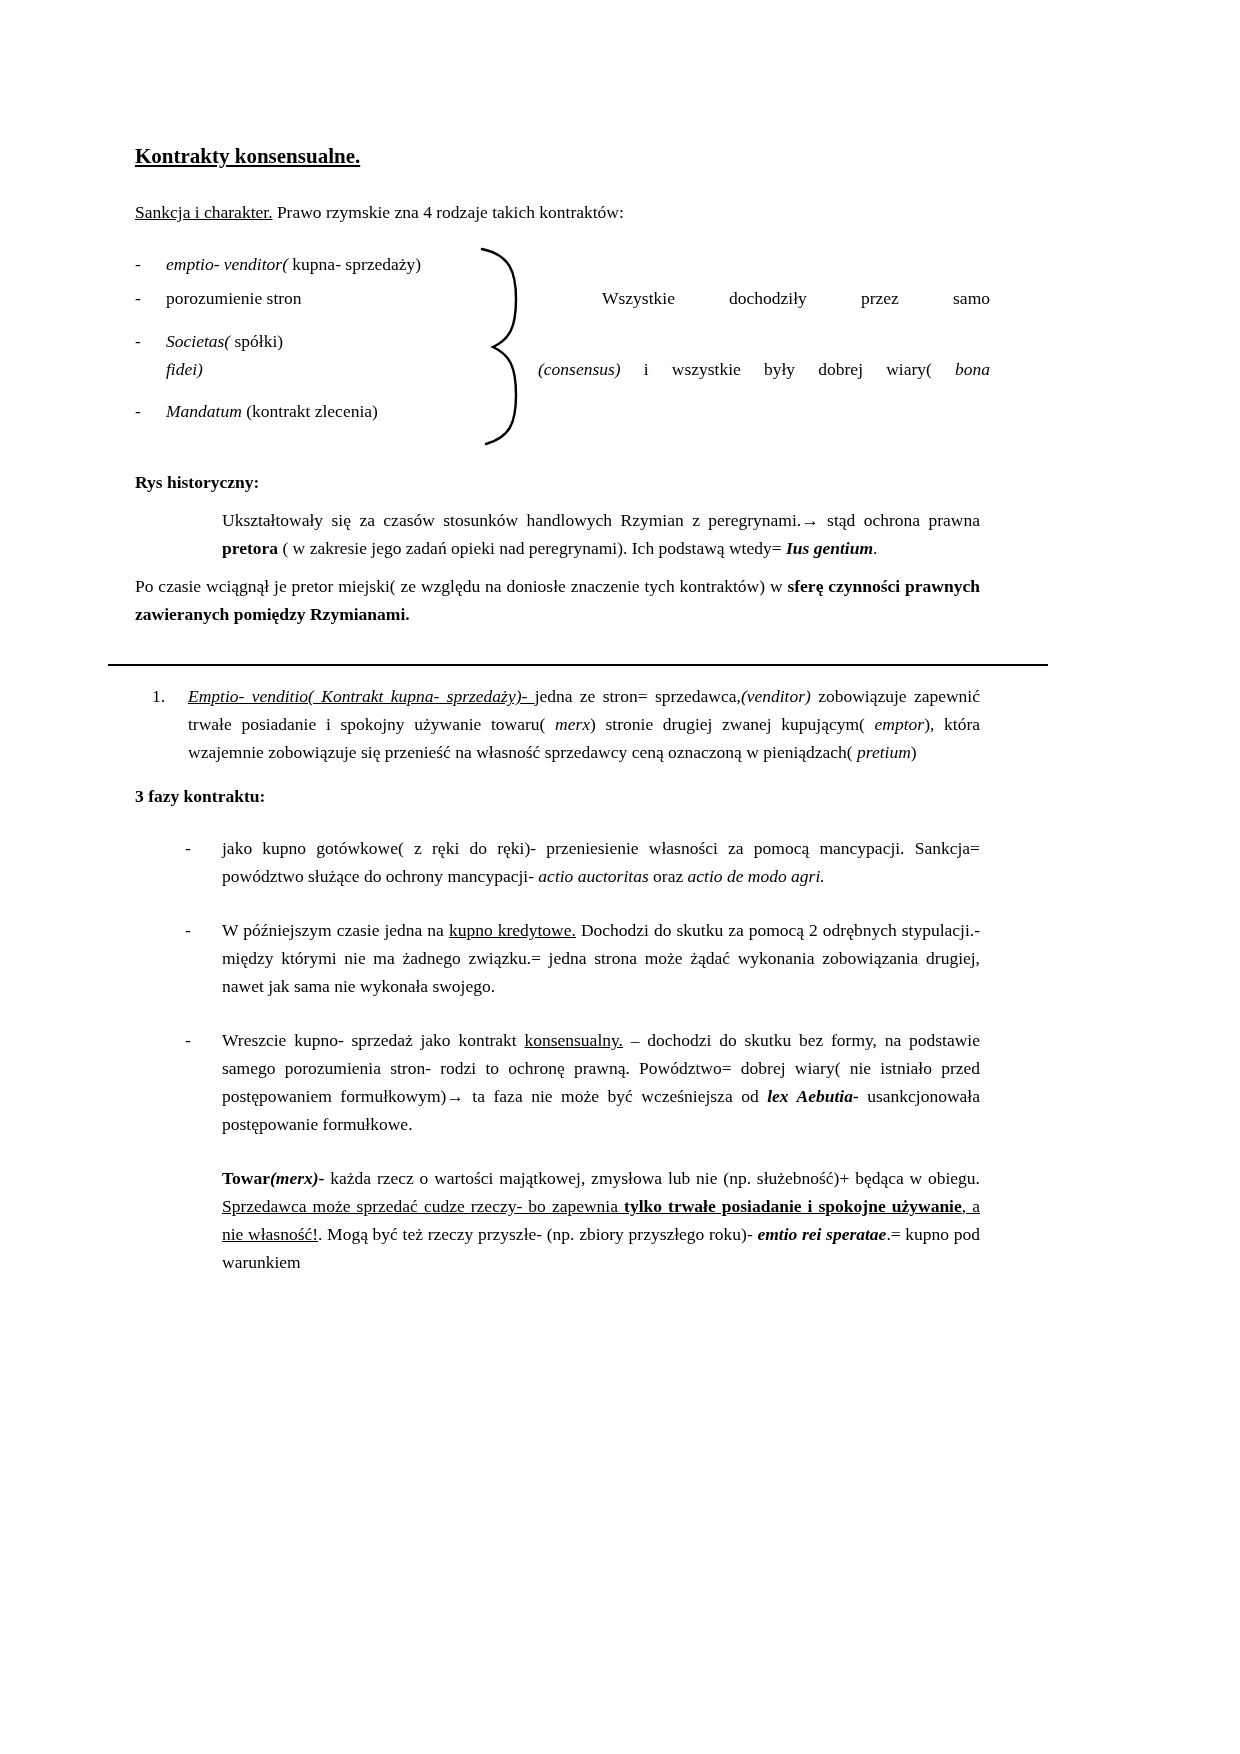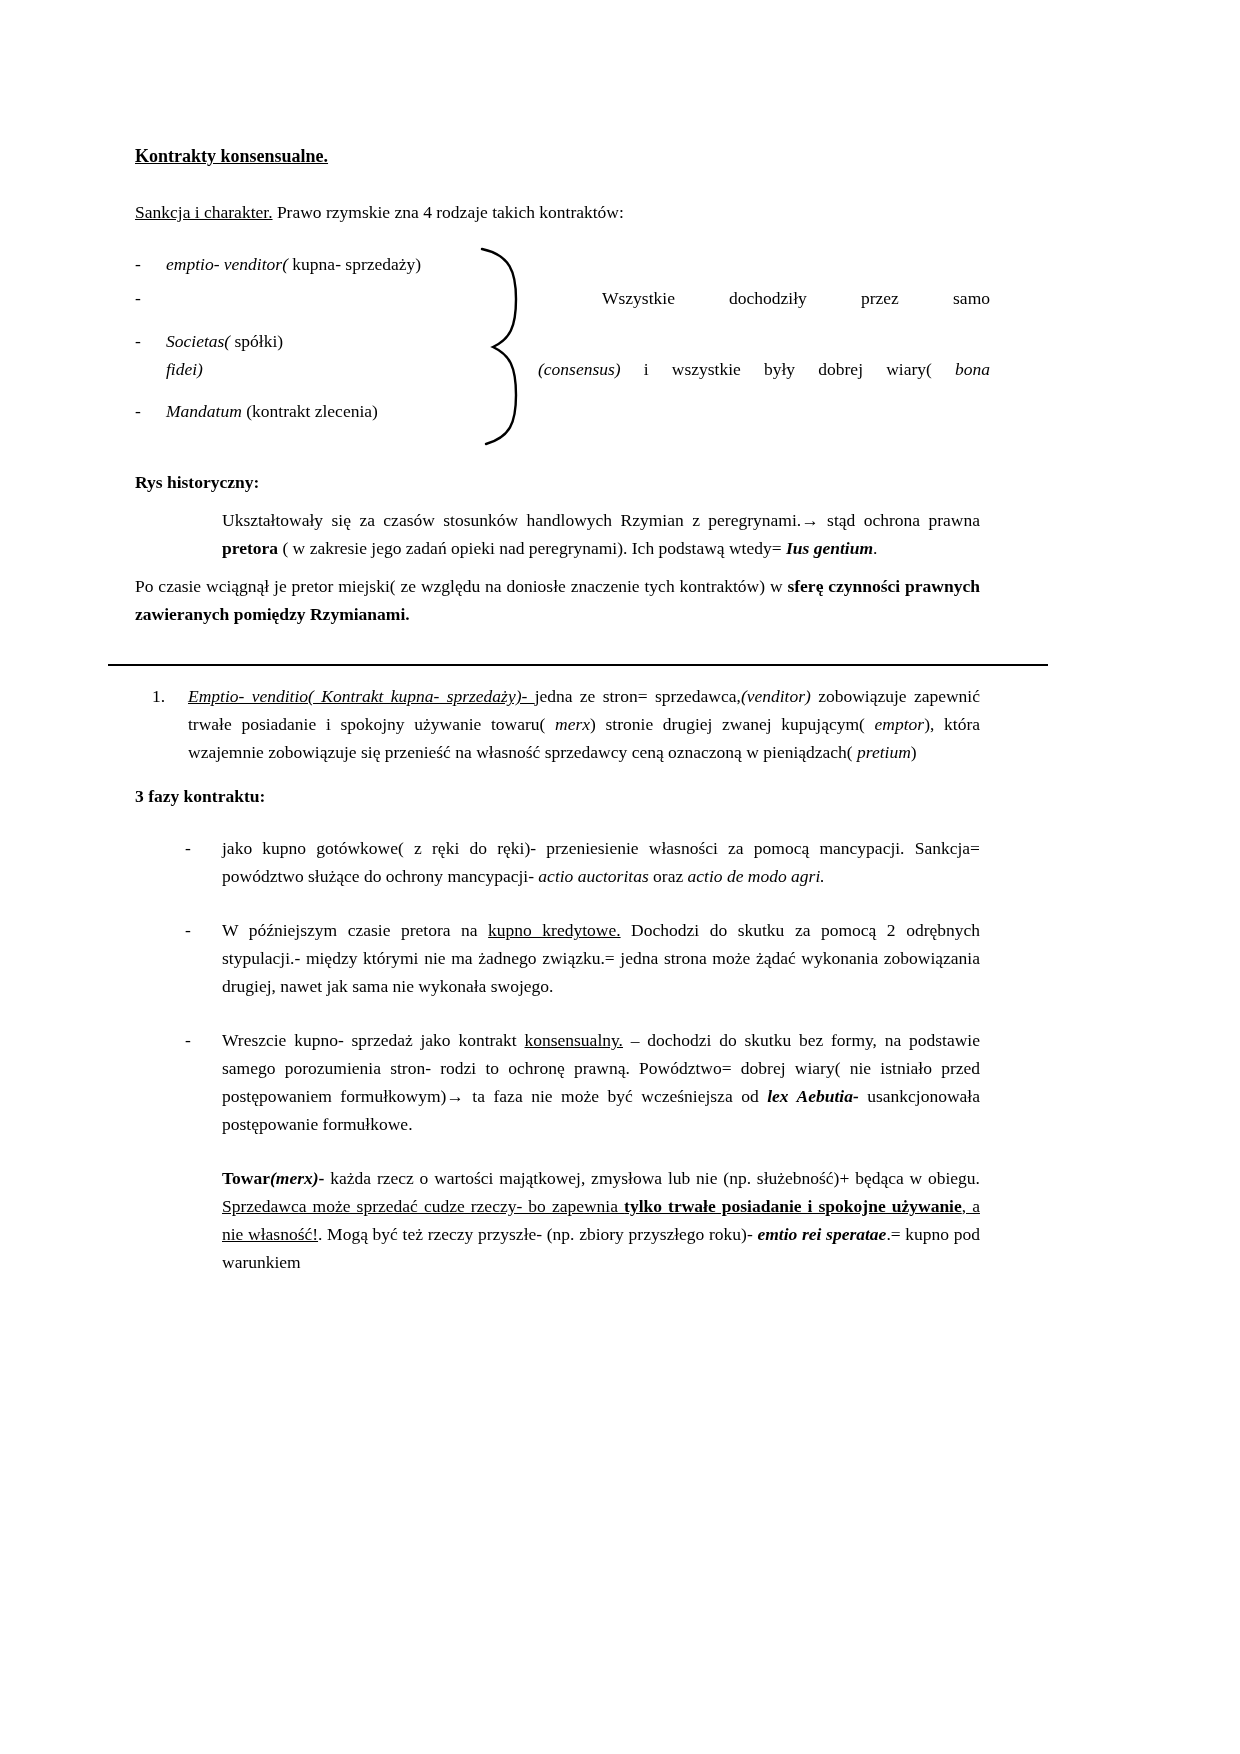--- a/index.html
+++ b/index.html
@@ -12,21 +12,21 @@
     color: #000000;
     font-family: "Liberation Serif", "DejaVu Serif", serif;
     font-size: 17.5px;
     line-height: 28px;
     padding: 142px 260px 80px 135px;
   }
   .b { font-weight: 700; }
   .i { font-style: italic; }
   .u { text-decoration: underline; }
 
-  .title { margin: 0 0 28px 0; font-size: 18px; }
+  .title { margin: 0 0 28px 0; font-size: 21px; }
   .para { margin: 0 0 24px 0; text-align: justify; }
   .tight { margin-bottom: 10px; }
   .indent { margin-left: 87px; }
 
   
   .diagram { position: relative; height: 210px; margin: 4px 0 8px 0; }
   .type-list { width: 430px; }
   .titem { display: flex; }
   .titem .marker { width: 31px; flex: none; }
   .titem-text { flex: 1; }
@@ -63,20 +63,21 @@
       <div class="titem ti1">
         <span class="marker">-</span>
         <div class="titem-text">
           <div><span class="i">emptio- venditor(</span><span> kupna- sprzedaży)</span></div>
         </div>
       </div>
 
       <div class="titem ti2">
         <span class="marker">-</span>
         <div class="titem-text">
+          <div><span>porozumienie stron</span></div>
         </div>
       </div>
 
       <div class="titem ti3">
         <span class="marker">-</span>
         <div class="titem-text">
           <div><span class="i">Societas(</span><span> spółki)</span></div>
           <div><span class="i">fidei)</span></div>
         </div>
       </div>
@@ -113,21 +114,21 @@
 
   <p class="para"><span class="b">3 fazy kontraktu:</span></p>
 
   <div class="bullet">
     <span class="marker">-</span>
     <div class="text"><span>jako kupno gotówkowe( z ręki do ręki)- przeniesienie własności za pomocą mancypacji. Sankcja= powództwo służące do ochrony mancypacji- </span><span class="i">actio auctoritas</span><span> oraz </span><span class="i">actio de modo agri.</span></div>
   </div>
 
   <div class="bullet">
     <span class="marker">-</span>
-    <div class="text"><span>W późniejszym czasie pretora na </span><span class="u">kupno kredytowe.</span><span> Dochodzi do skutku za pomocą 2 odrębnych stypulacji.- między którymi nie ma żadnego związku.= jedna strona może żądać wykonania zobowiązania drugiej, nawet jak sama nie wykonała swojego.</span></div>
+    <div class="text"><span>W późniejszym czasie jedna na </span><span class="u">kupno kredytowe.</span><span> Dochodzi do skutku za pomocą 2 odrębnych stypulacji.- między którymi nie ma żadnego związku.= jedna strona może żądać wykonania zobowiązania drugiej, nawet jak sama nie wykonała swojego.</span></div>
   </div>
 
   <div class="bullet">
     <span class="marker">-</span>
     <div class="text"><span>Wreszcie kupno- sprzedaż jako kontrakt </span><span class="u">konsensualny.</span><span> – dochodzi do skutku bez formy, na podstawie samego porozumienia stron- rodzi to ochronę prawną. Powództwo= dobrej wiary( nie istniało przed postępowaniem formułkowym)→ ta faza nie może być wcześniejsza od </span><span class="b i">lex Aebutia-</span><span> usankcjonowała postępowanie formułkowe.</span></div>
   </div>
 
 
 
   <p class="para indent"><span class="b">Towar</span><span class="b i">(merx)</span><span class="b">-</span><span> każda rzecz o wartości majątkowej, zmysłowa lub nie (np. służebność)+ będąca w obiegu. </span><span class="u">Sprzedawca może sprzedać cudze rzeczy- bo zapewnia </span><span class="b u">tylko trwałe posiadanie i spokojne używanie</span><span class="u">, a nie własność!</span><span>. Mogą być też rzeczy przyszłe- (np. zbiory przyszłego roku)- </span><span class="b i">emtio rei speratae</span><span>.= kupno pod warunkiem</span></p>

